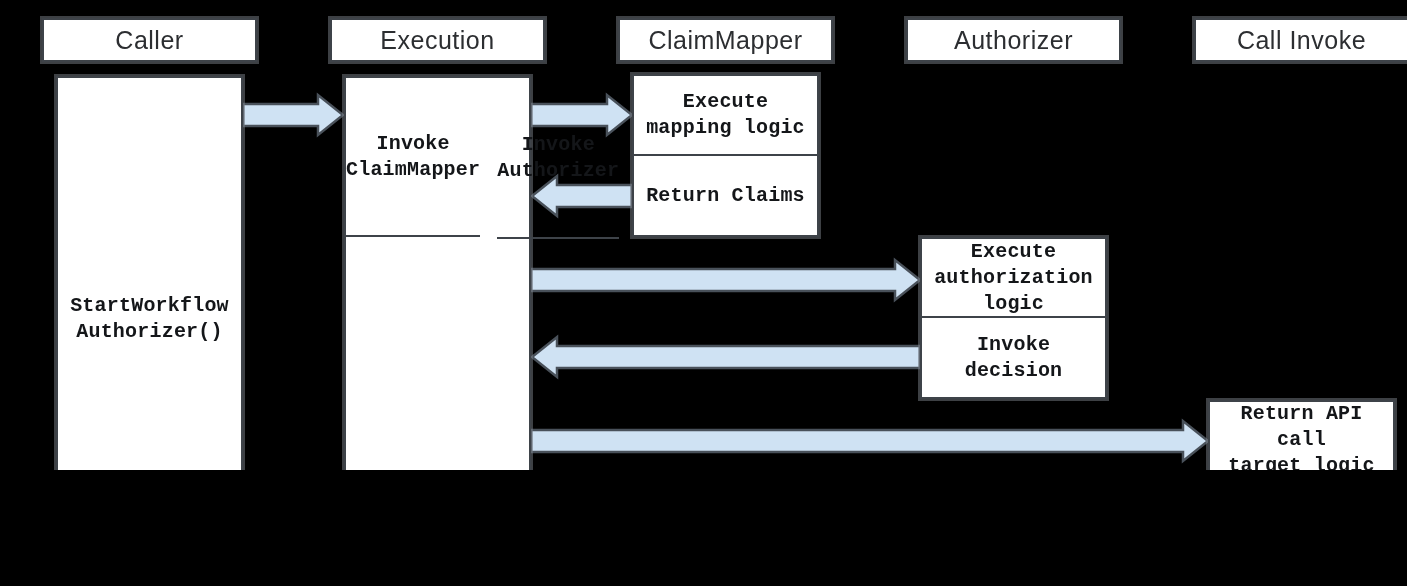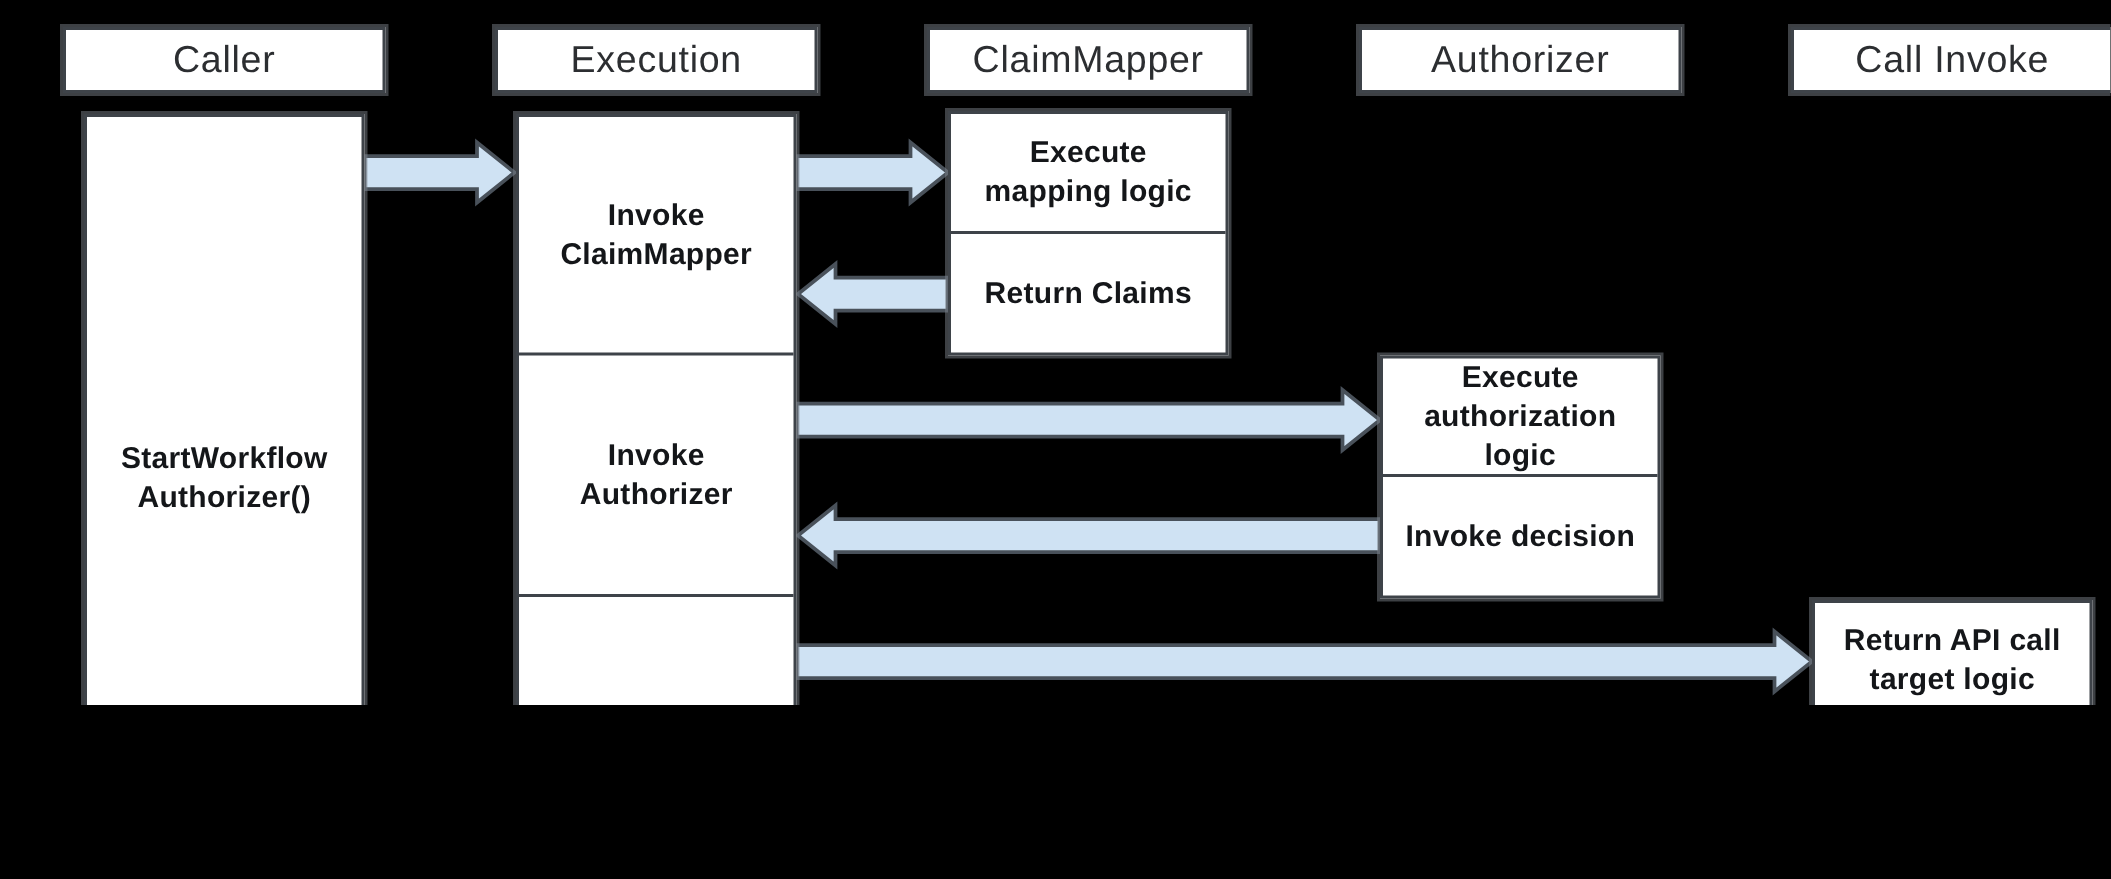--- a/index.html
+++ b/index.html
@@ -44,24 +44,24 @@
   }
   .box-label {
     font-weight: bold;
     font-size: 20px;
     line-height: 1.3;
     color: var(--body-text, #141619);
     text-align: center;
     white-space: pre-line;
     letter-spacing: 0.2px;
   }
-  .centered { display: flex; align-items: center; justify-content: center; }
+  .centered { display: flex; align-items: center; justify-content: center; font-family: Liberation Mono, monospace; }
 
   .caller-box   { left: 36px;   top: 76px;  width: 187px; height: 485px; }
-  .frontend-box { left: 324px;  top: 76px;  width: 187px; height: 485px; display: flex; flex-direction: column; }
+  .frontend-box { left: 324px;  top: 76px;  width: 187px; height: 485px; display: flex; flex-direction: row; gap: 17px; }
   .fe-section-1 { height: 159px; border-bottom: 2px solid var(--box-border, #3e4349); }
   .fe-section-2 { height: 161px; border-bottom: 2px solid var(--box-border, #3e4349); }
   .fe-section-3 { flex: 1; }
 
   .claimmapper-box { left: 612px;  top: 74px;  width: 187px; height: 163px; display: flex; flex-direction: column; }
   .cm-cell-top  { height: 80px; border-bottom: 2px solid var(--box-border, #3e4349); }
   .authorizer-box  { left: 900px;  top: 237px; width: 187px; height: 162px; display: flex; flex-direction: column; }
   .az-cell-top  { height: 79px; border-bottom: 2px solid var(--box-border, #3e4349); }
   .calltarget-box  { left: 1188px; top: 400px; width: 187px; height: 162px; display: flex; flex-direction: column; }
   .ct-cell-top  { height: 77px; border-bottom: 2px solid var(--box-border, #3e4349); }

